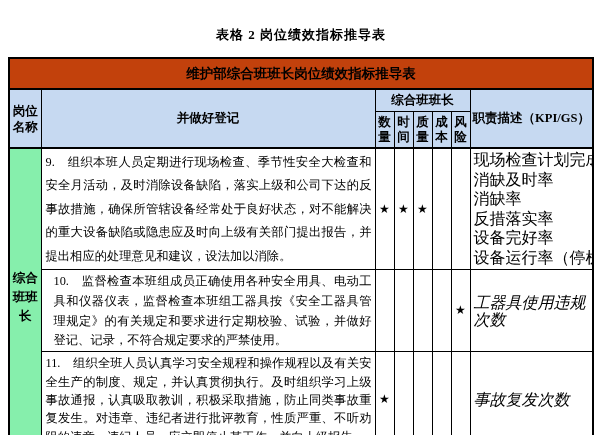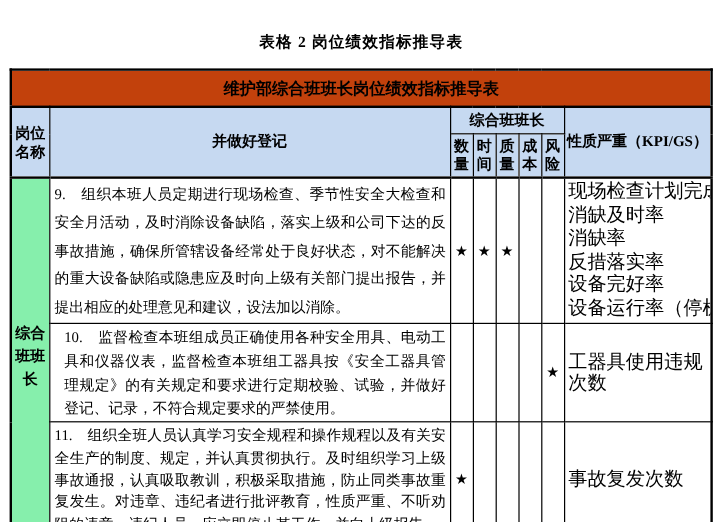--- a/index.html
+++ b/index.html
@@ -38,21 +38,21 @@
     font-size:12.3px;text-align:justify;text-justify:inter-ideograph;
     vertical-align:top;padding:2px 3px 0 4px;
   }
   .d1{line-height:23.4px;}
   .d2{line-height:19.8px;padding-left:12px;}
   .d3{line-height:18.4px;}
   .star{text-align:center;vertical-align:middle;font-size:12px;padding:0;}
   .kpi{font-size:16px;padding:1px 1px 0 3px;}
   .k1{vertical-align:top;}
   .k1 div{line-height:19.6px;white-space:nowrap;}
-  .kmid{vertical-align:middle;line-height:17px;}
+  .kmid{vertical-align:middle;line-height:17px;font-style:italic;}
   .r1 td{height:118px;}
   .r2 td{height:79px;}
   .r3 td{height:90px;margin-top:48px;}
 </style>
 </head>
 <body>
 
 <div class="caption">表格 2 岗位绩效指标推导表</div>
 
 <table class="main">
@@ -69,21 +69,21 @@
 
   <tbody>
       <tr class="title-row">
     <td colspan="8">维护部综合班班长岗位绩效指标推导表</td>
   </tr>
 
   <tr class="ffrow">
     <td rowspan="2" class="hdr sep wrap">岗位名称</td>
     <td rowspan="2" class="hdr sep">并做好登记</td>
     <td colspan="5" class="hdr">综合班班长</td>
-    <td rowspan="2" class="hdr sep">性质严重（KPI/GS）</td>
+    <td rowspan="2" class="hdr sep">职责描述（KPI/GS）</td>
   </tr>
 
   <tr class="factors">
     <td class="hdr sep wrap">数量</td>
     <td class="hdr sep wrap">时间</td>
     <td class="hdr sep wrap">质量</td>
     <td class="hdr sep wrap">成本</td>
     <td class="hdr sep wrap">风险</td>
   </tr>
 

